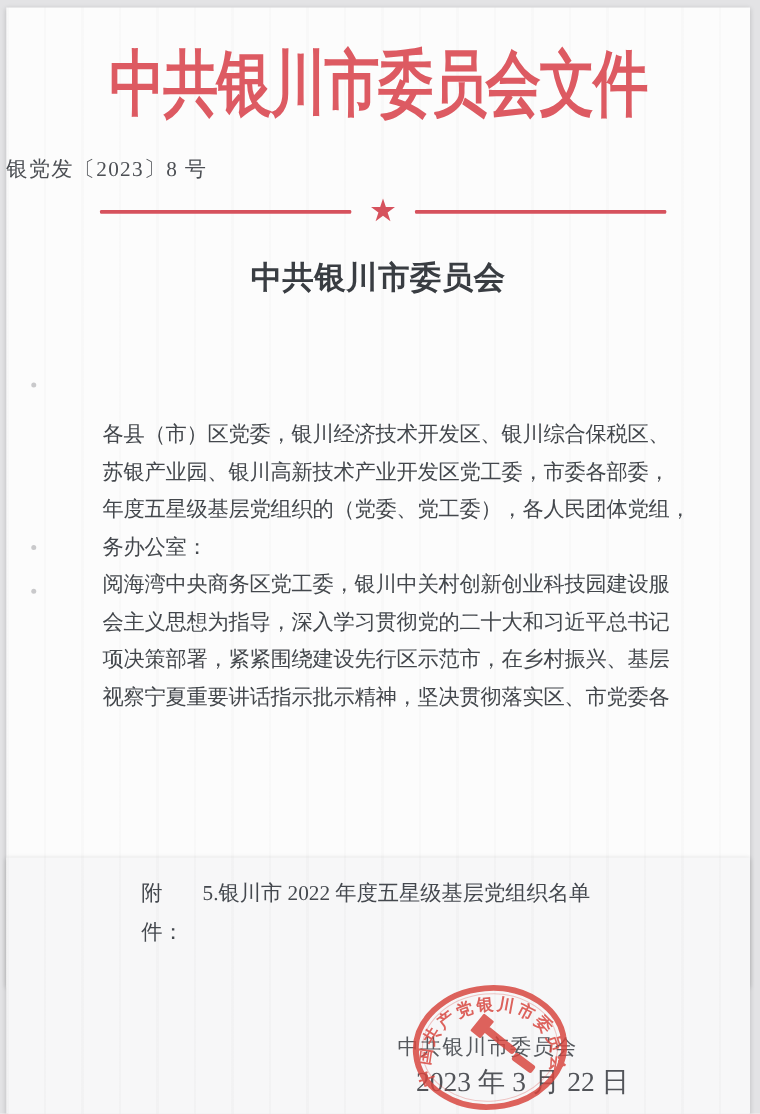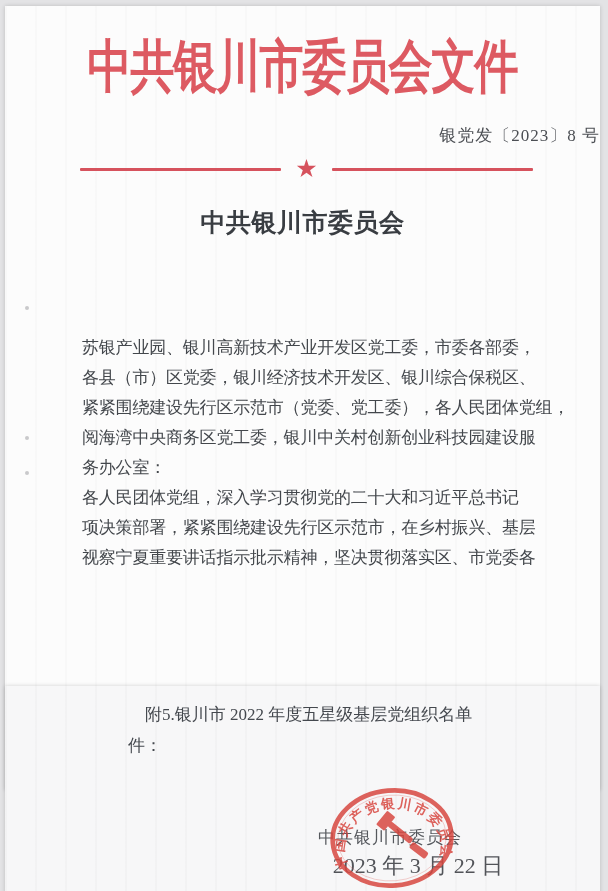--- a/index.html
+++ b/index.html
@@ -23,21 +23,21 @@
       #f7f7f8;}
   .header{
     position:absolute;top:23px;left:0;width:100%;
     margin:0;text-align:center;
     font-size:44px;font-weight:bold;letter-spacing:-1px;
     color:#dd5a62;
     transform:scaleY(1.3);transform-origin:top center;
   }
   .docnum{
     position:absolute;top:118px;left:0;width:100%;
-    text-align:right;font-size:17px;color:#4c4f54;letter-spacing:1px;
+    text-align:left;font-size:17px;color:#4c4f54;letter-spacing:1px;
   }
   .divider{
     position:absolute;top:150px;left:75px;width:453px;height:26px;
     display:flex;align-items:center;
   }
   .dline{flex:1;height:3px;background:#d6525d;border-radius:1px;}
   .dstar{
     font-family:"DejaVu Sans",sans-serif;
     color:#d6525d;font-size:25px;line-height:26px;
     margin:0 14px;
@@ -49,21 +49,21 @@
   }
   .bodytext{
     position:absolute;top:327px;left:77px;width:460px;
     font-size:17px;line-height:30px;color:#43474c;
     letter-spacing:-0.2px;white-space:nowrap;
   }
   .attach{
     position:absolute;top:13px;left:108px;
     font-size:17px;line-height:31px;color:#44484e;
   }
-  .attach .row{display:flex;text-align:right;}
+  .attach .row{display:flex;}
   .attach .alabel{width:49px;flex:0 0 49px;}
   .sig-org{
     position:absolute;top:140px;left:385px;transform:translateX(-50%);
     font-size:17px;color:#55585d;letter-spacing:1px;white-space:nowrap;
   }
   .sig-date{
     position:absolute;top:165px;left:413px;transform:translateX(-50%);
     font-size:22px;color:#525459;white-space:nowrap;
   }
   .seal{
@@ -87,26 +87,26 @@
       <span class="dline"></span>
       <span class="dstar">★</span>
       <span class="dline"></span>
     </div>
 
     <div class="titleblock">
       <div>中共银川市委员会</div>
     </div>
 
     <div class="bodytext">
+      <div>各县（市）区党委，银川经济技术开发区、银川综合保税区、</div>
       <div>苏银产业园、银川高新技术产业开发区党工委，市委各部委，</div>
-      <div>各县（市）区党委，银川经济技术开发区、银川综合保税区、</div>
-      <div>紧紧围绕建设先行区示范市（党委、党工委），各人民团体党组，</div>
+      <div>年度五星级基层党组织的（党委、党工委），各人民团体党组，</div>
+      <div>务办公室：</div>
       <div>阅海湾中央商务区党工委，银川中关村创新创业科技园建设服</div>
-      <div>务办公室：</div>
-      <div>各人民团体党组，深入学习贯彻党的二十大和习近平总书记</div>
+      <div>会主义思想为指导，深入学习贯彻党的二十大和习近平总书记</div>
       <div>项决策部署，紧紧围绕建设先行区示范市，在乡村振兴、基层</div>
       <div>视察宁夏重要讲话指示批示精神，坚决贯彻落实区、市党委各</div>
     </div>
 
     <div class="speck" style="left:20px;top:300px;"></div>
     <div class="speck" style="left:20px;top:430px;"></div>
     <div class="speck" style="left:20px;top:465px;"></div>
   </div>
 
   <div class="page page2">

